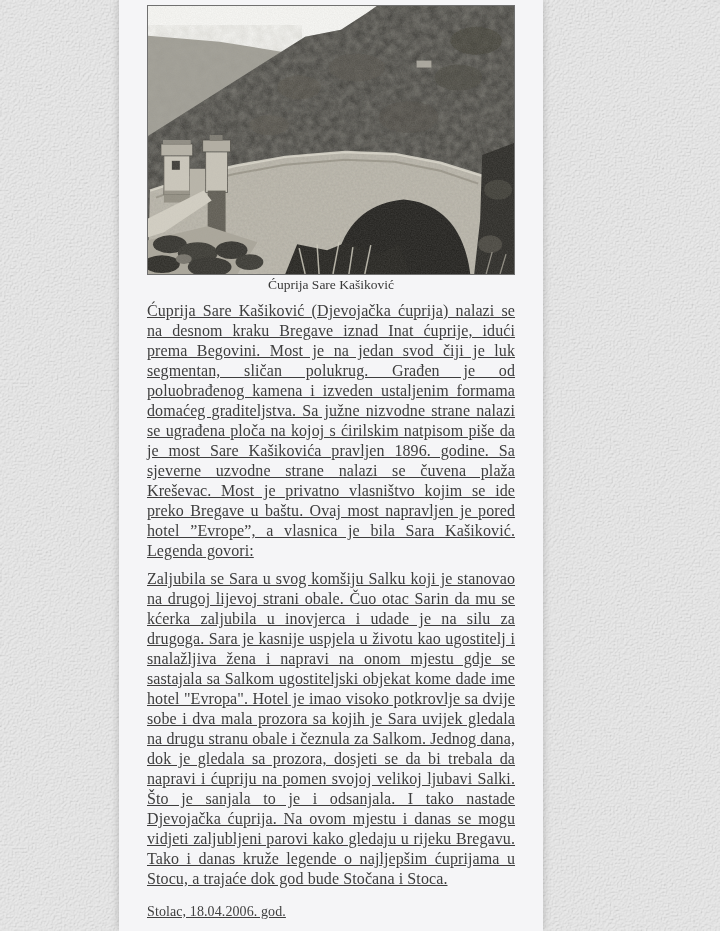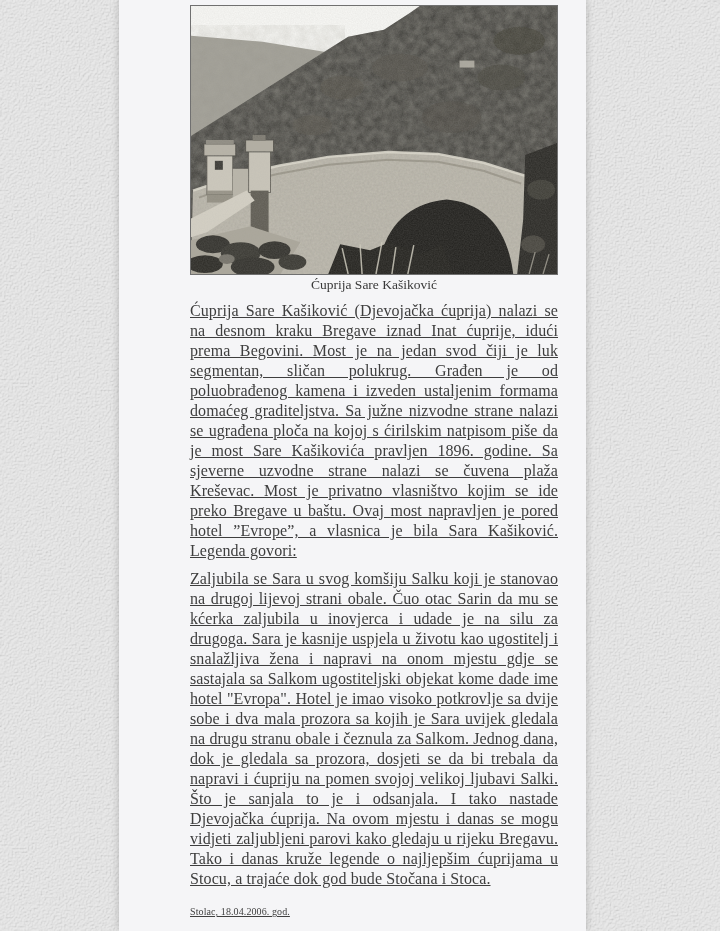--- a/index.html
+++ b/index.html
@@ -23,21 +23,20 @@
 
   .column {
     position: absolute;
     left: 119px;
     top: 0;
     width: 424px;
     height: 931px;
     background: #f5f5f7;
     box-shadow: 0 0 8px rgba(0,0,0,0.20);
     z-index: 1;
-    padding-left: 43px;
   }
 
   .content {
     width: 368px;
     margin: 0 auto;
     padding-top: 5px;
   }
 
   figure { margin: 0; padding: 0; }
 
@@ -67,21 +66,21 @@
     line-height: 20px;
     text-align: justify;
     color: #3e3e3e;
     letter-spacing: 0.1px;
     text-decoration: underline;
   }
 
   .dateline {
     margin: 0;
     padding-top: 7px;
-    font-size: 10px;
+    font-size: 14px;
     line-height: 16px;
     color: #3f3f3f;
   }
 </style>
 </head>
 <body>
 
 <div class="page">
 
   <svg class="paper-texture" width="720" height="931" viewBox="0 0 720 931" aria-hidden="true">

